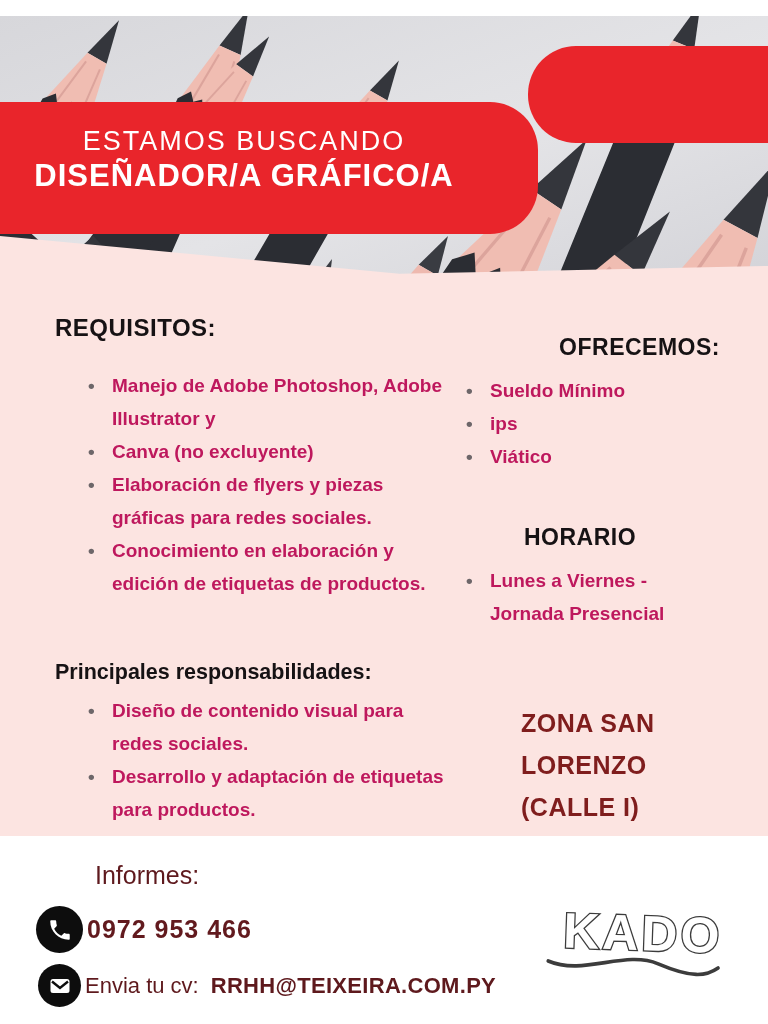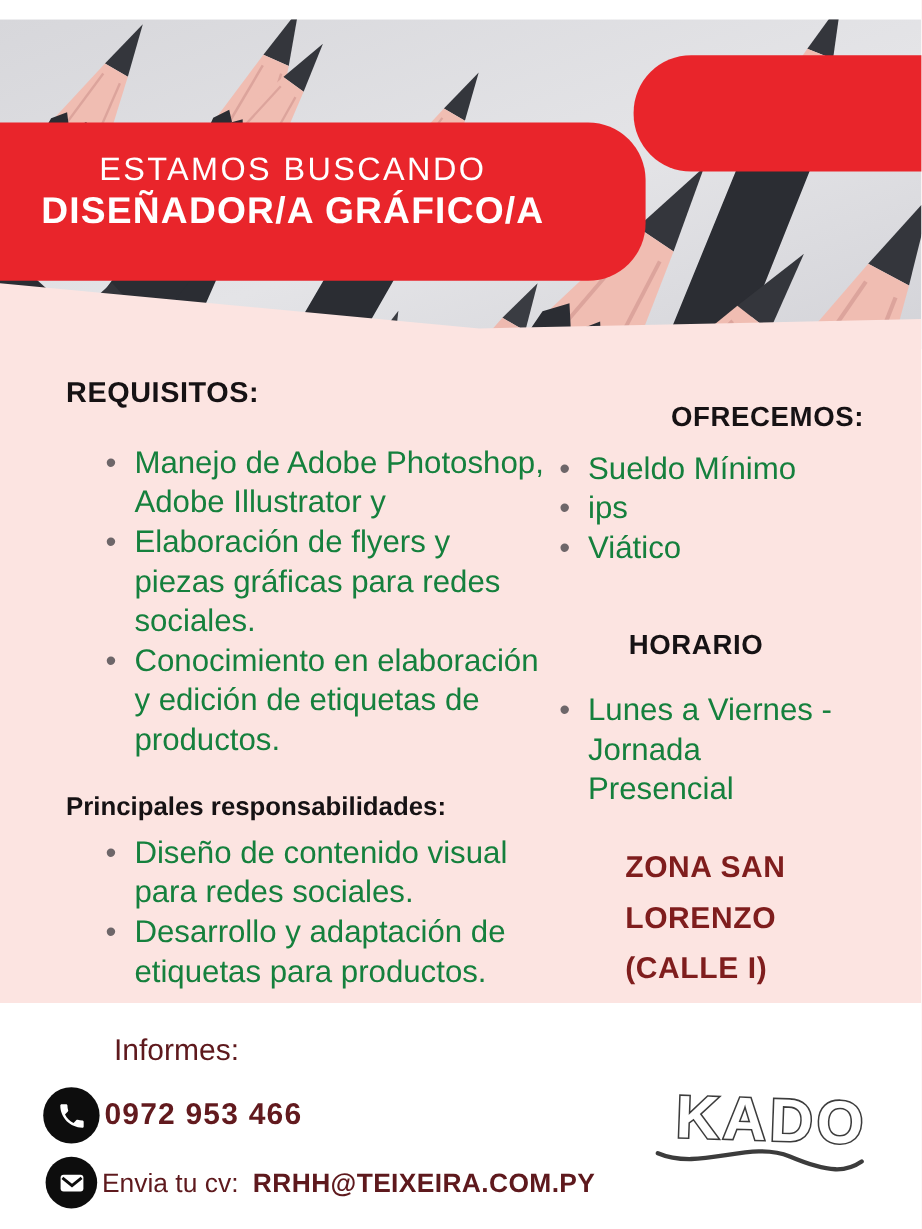--- a/index.html
+++ b/index.html
@@ -29,27 +29,27 @@
   .panel{
     position:absolute; top:218px; left:0; width:768px; height:602px;
     background:#fce4e1; z-index:2;
     clip-path:polygon(0 0.33%, 52% 6.6%, 100% 5.3%, 100% 100%, 0 100%);
   }
   .h-black{color:#161214; font-weight:700; margin:0;text-align:center;}
   .req-heading{position:absolute; left:55px; top:80px; font-size:24px; letter-spacing:0.5px;}
   .resp-heading{position:absolute; left:55px; top:426px; font-size:21.5px;}
   .offer-heading{position:absolute; left:440px; top:100px; width:280px; text-align:right; font-size:23px; letter-spacing:0.5px;}
   .sched-heading{position:absolute; left:440px; top:290px; width:280px; text-align:center; font-size:23px; letter-spacing:0.5px;}
-  ul.blist{list-style:none; margin:0; padding:0; color:#15803d; font-size:26px; line-height:33px;}
+  ul.blist{list-style:none; margin:0; padding:0; color:#be185d; font-size:19px; line-height:33px;font-weight:bold;}
   ul.blist li{position:relative; padding-left:0;}
   ul.blist li::before{content:"\2022"; position:absolute; left:-24px; color:#6d6669;}
   .req-list{position:absolute; left:112px; top:135px; width:345px;}
   .resp-list{position:absolute; left:112px; top:460px; width:335px;}
   .offer-list{position:absolute; left:490px; top:140px; width:230px;}
-  .sched-list{position:absolute; left:490px; top:341px; width:208px;}
+  .sched-list{position:absolute; left:490px; top:330px; width:208px;}
   .location{
     position:absolute; left:521px; top:468px; width:220px;
     color:#7f1d1d; font-size:25px; font-weight:700; line-height:42px; letter-spacing:0.5px;
   }
   
   .contact-heading{
     position:absolute; left:95px; top:845px; font-size:25px; color:#5e191d; font-weight:500; z-index:4;
   }
   .icon-row{position:absolute; display:flex; align-items:center; gap:4px; z-index:4;}
   .phone-row{left:36px; top:890px;}
@@ -108,20 +108,21 @@
     <div class="banner-title">DISEÑADOR/A GRÁFICO/A</div>
   </div>
 
   <div class="pill"></div>
 
   <div class="panel">
 
     <h2 class="h-black req-heading">REQUISITOS:</h2>
     <ul class="blist req-list">
       <li>Manejo de Adobe Photoshop, Adobe Illustrator y</li>
+      <li>Canva (no excluyente)</li>
       <li>Elaboración de flyers y piezas gráficas para redes sociales.</li>
       <li>Conocimiento en elaboración y edición de etiquetas de productos.</li>
     </ul>
 
     <h3 class="h-black resp-heading">Principales responsabilidades:</h3>
     <ul class="blist resp-list">
       <li>Diseño de contenido visual para redes sociales.</li>
       <li>Desarrollo y adaptación de etiquetas para productos.</li>
     </ul>
 

